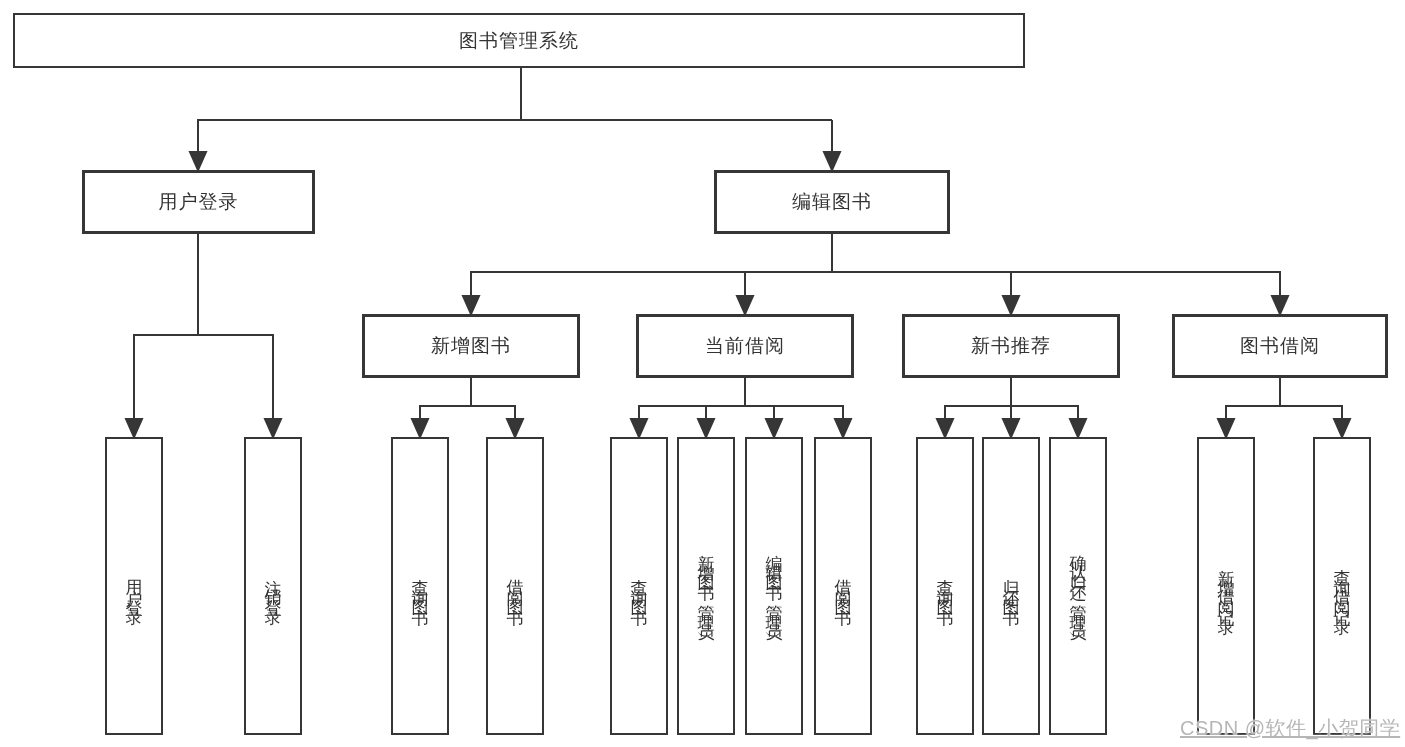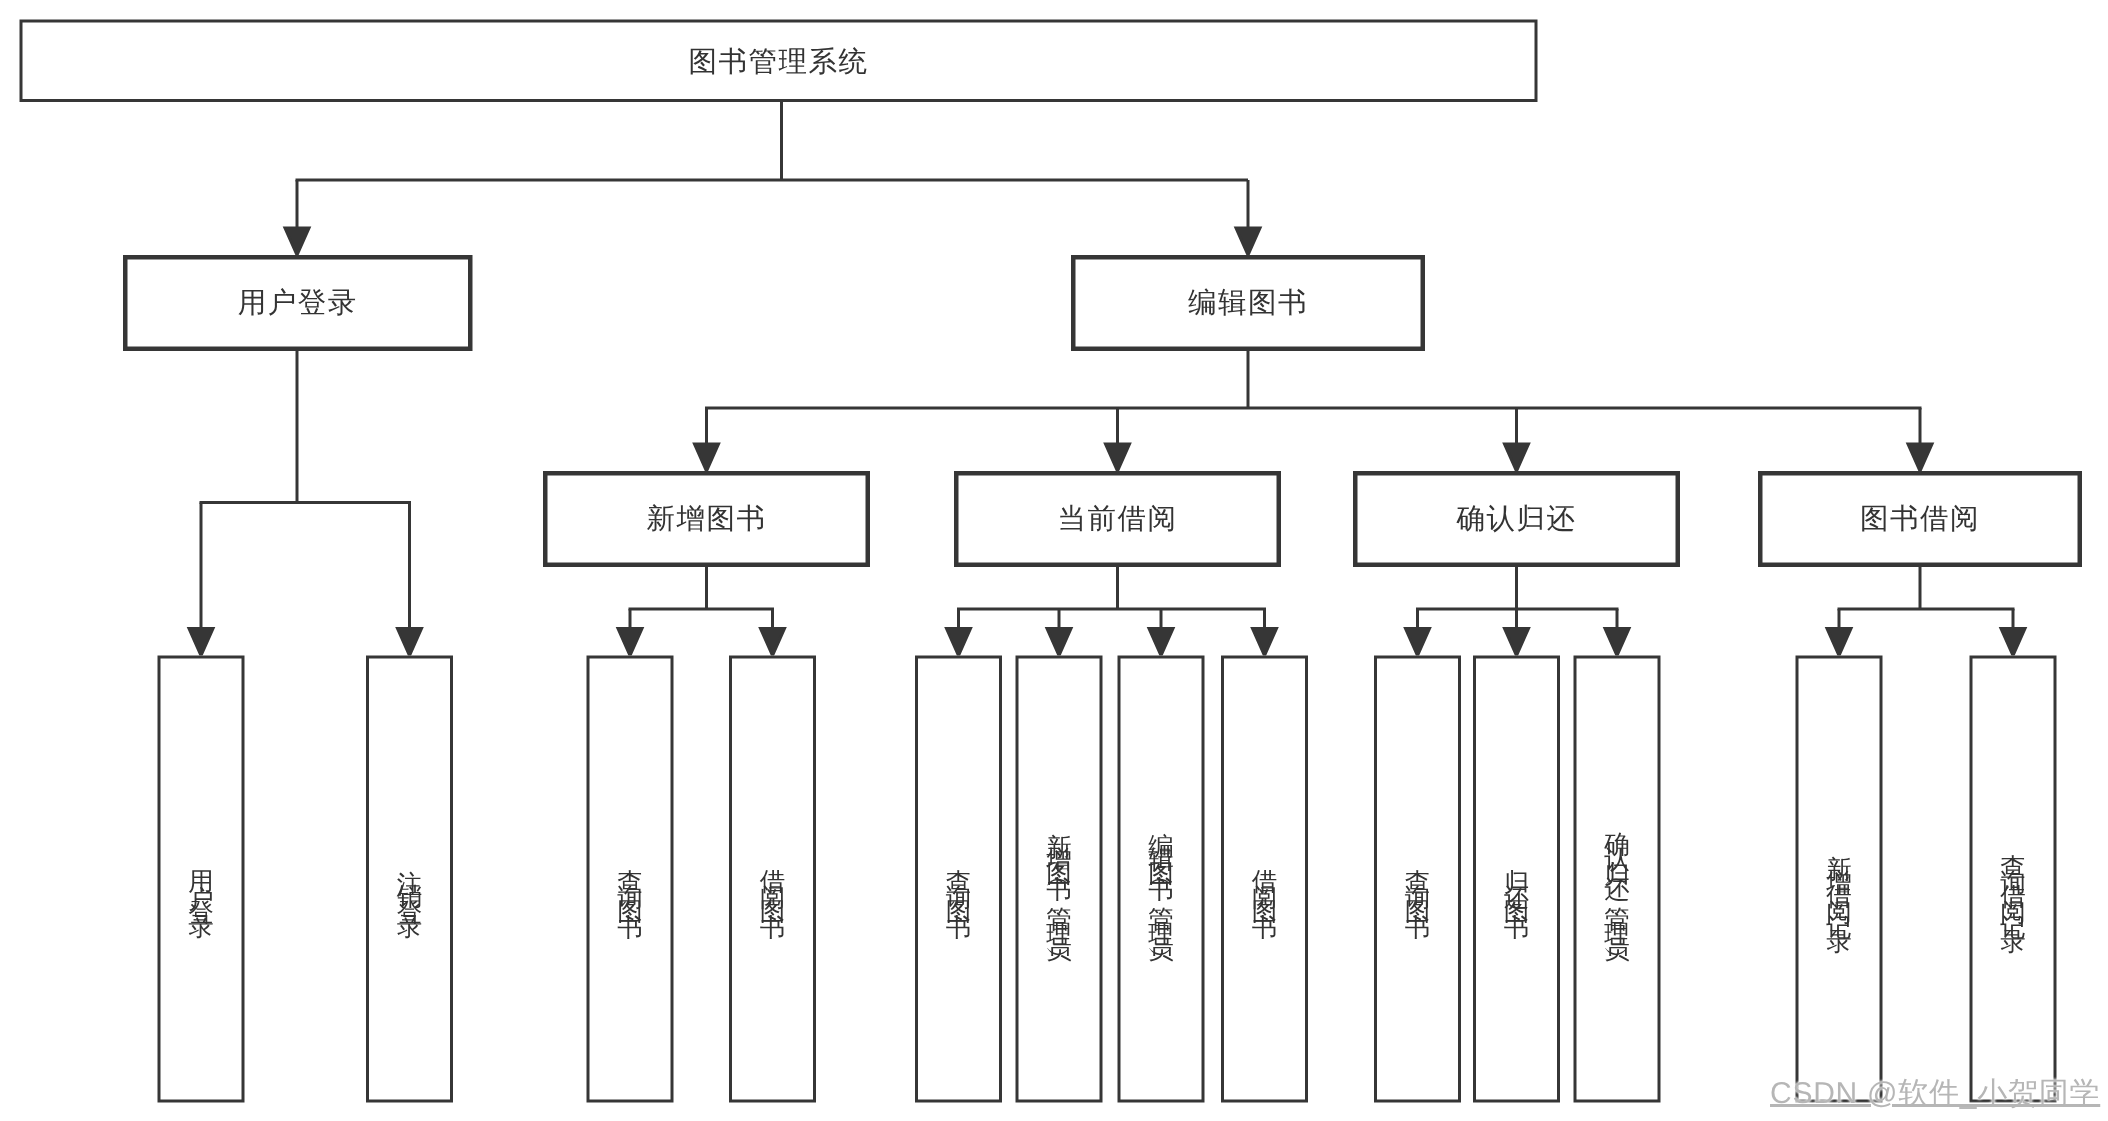--- a/index.html
+++ b/index.html
@@ -141,21 +141,21 @@
     <span>编辑图书</span>
   </div>
 
   <div class="node hnode thick" style="left:362px;top:314px;width:218px;height:64px">
     <span>新增图书</span>
   </div>
   <div class="node hnode thick" style="left:636px;top:314px;width:218px;height:64px">
     <span>当前借阅</span>
   </div>
   <div class="node hnode thick" style="left:902px;top:314px;width:218px;height:64px">
-    <span>确认归还</span>
+    <span>新书推荐</span>
   </div>
   <div class="node hnode thick" style="left:1172px;top:314px;width:216px;height:64px">
     <span>图书借阅</span>
   </div>
 
   <div class="node vnode" style="left:105px;top:437px;width:58px;height:298px">
     <span>用户登录</span>
   </div>
   <div class="node vnode" style="left:244px;top:437px;width:58px;height:298px">
     <span>注销登录</span>

